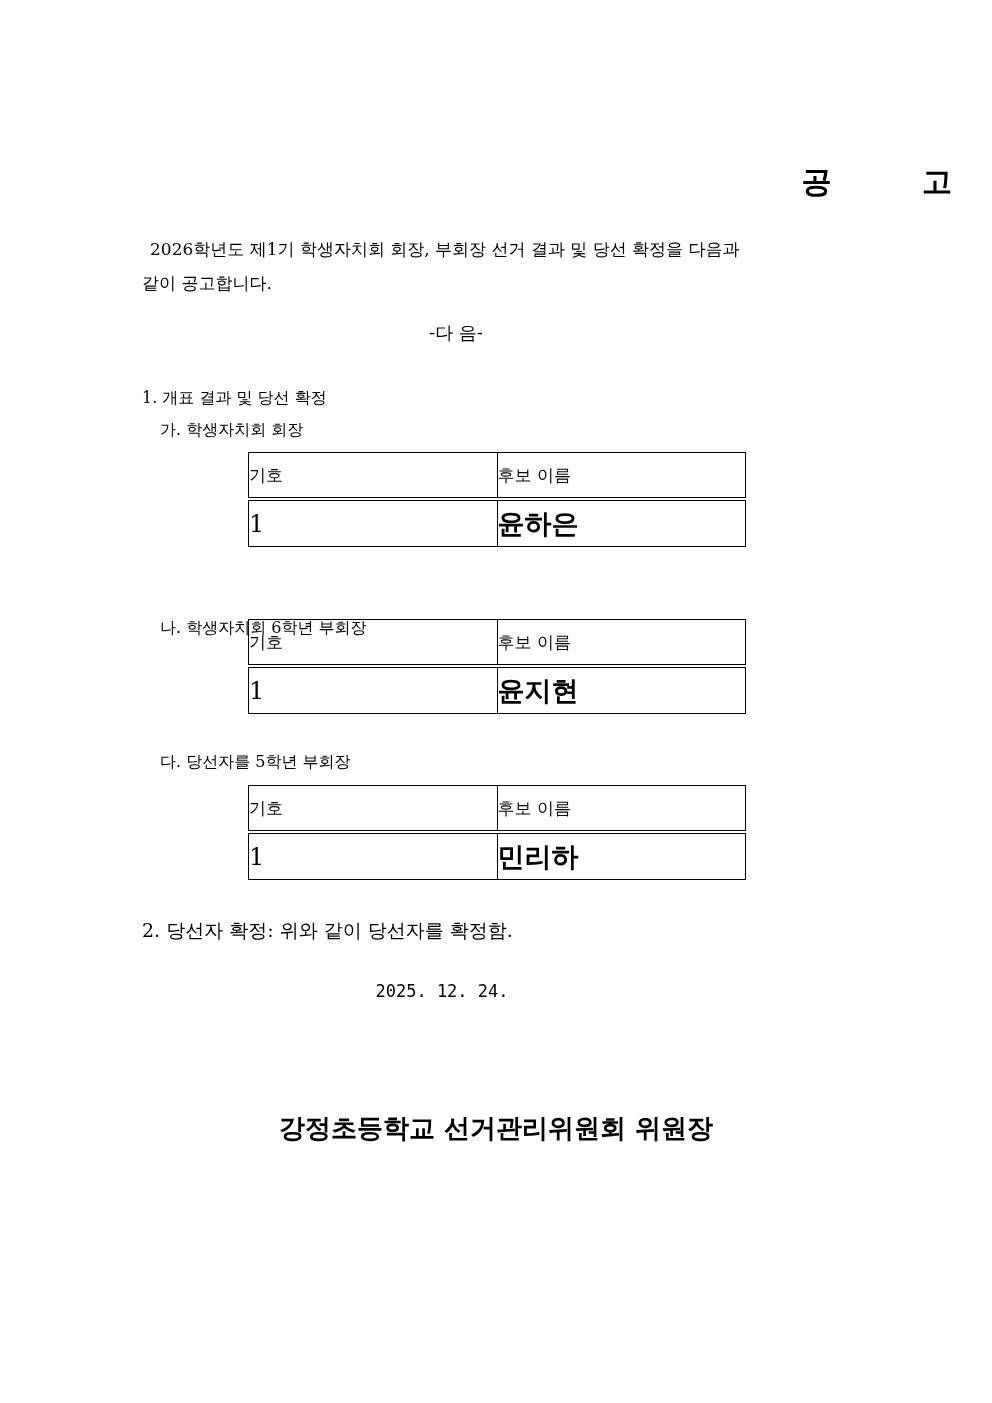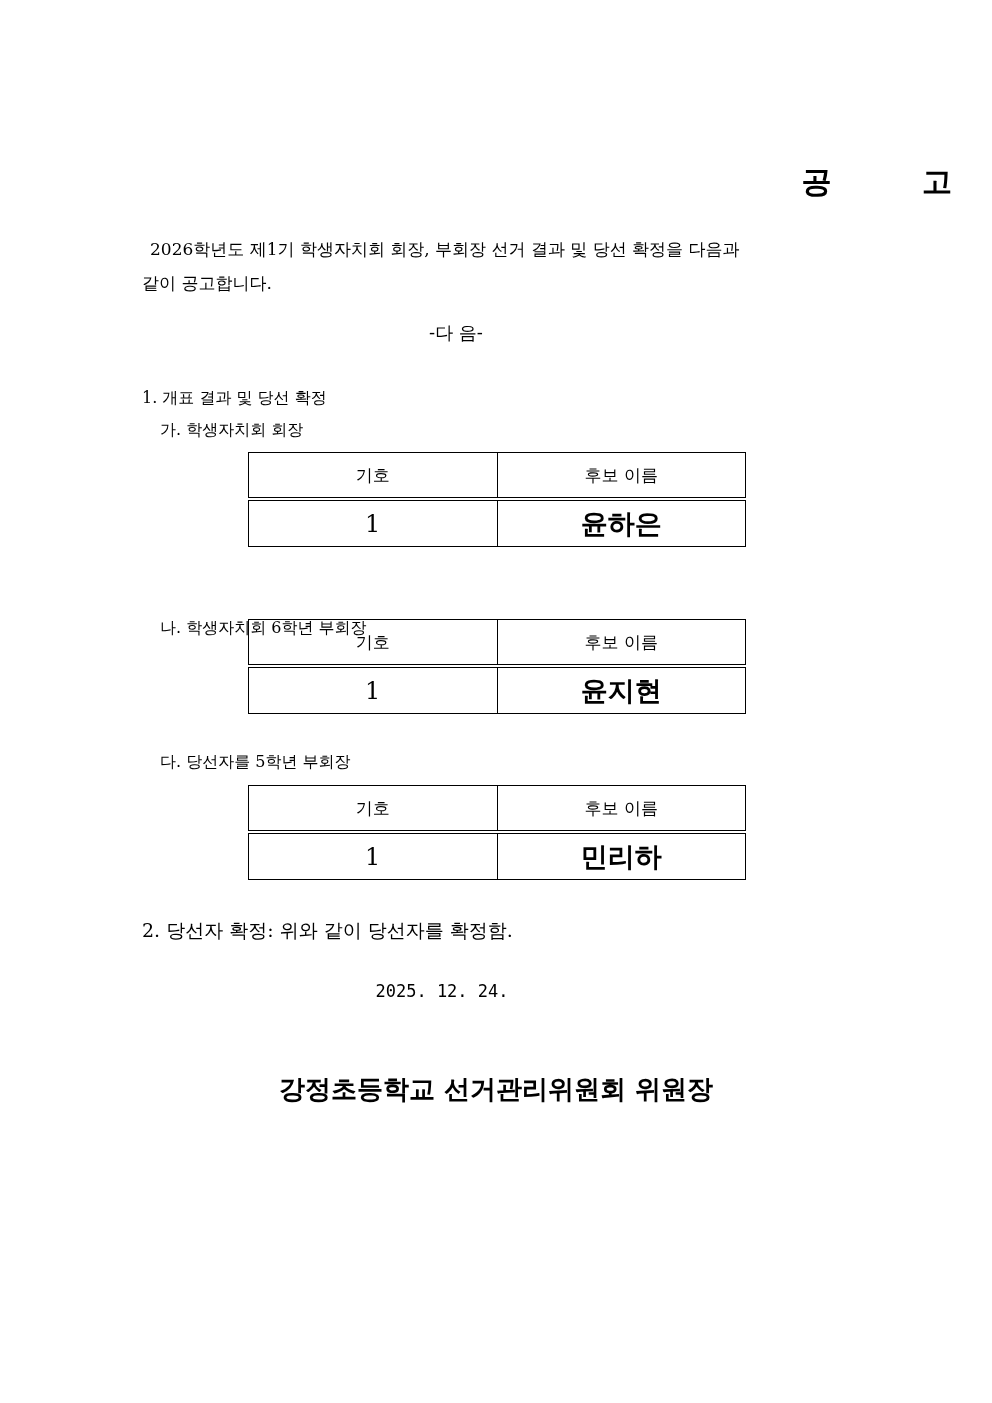--- a/index.html
+++ b/index.html
@@ -19,35 +19,35 @@
   .sec1 { left: 142px; top: 388px; font-size: 16px; }
   .sub { font-size: 16px; left: 148px; margin-left: 12px; }
   .sub-a { top: 420px; }
   .sub-b { top: 618px; }
   .sub-c { top: 752px; }
   table.result {
     position: absolute; left: 248px; width: 498px;
     border-collapse: collapse; border: 1px solid #000;
   }
   table.result td {
-    border: 1px solid #000; text-align: center; padding: 0; width: 50%;
+    border: 1px solid #000; padding: 0; width: 50%;
   }
   table.result tr.head td {
     height: 44px; font-size: 17px;
     border-bottom: 4px double #000;
   }
   table.result tr.row td { height: 45px; }
   td.num { font-size: 24px; }
   td.name { font-size: 27px; font-weight: bold; font-family: "DejaVu Sans", sans-serif; }
   .t1 { top: 452px; }
   .t2 { top: 619px; }
   .t3 { top: 785px; }
   .sec2 { left: 142px; top: 918px; font-size: 19px; }
   .date { left: 0; width: 884px; top: 981px; text-align: center; font-size: 17px; font-family: "DejaVu Sans Mono", monospace; }
-  .signer { left: 0; width: 992px; top: 1072px; text-align: center; font-size: 26px; font-weight: bold; }
+  .signer { left: 0; width: 992px; top: 1111px; text-align: center; font-size: 26px; font-weight: bold; }
 </style>
 </head>
 <body>
 
 <div class="abs title">공 고</div>
 
 <div class="abs intro1">2026학년도 제1기 학생자치회 회장, 부회장 선거 결과 및 당선 확정을 다음과</div>
 <div class="abs intro2">같이 공고합니다.</div>
 
 <div class="abs notice-center">-다      음-</div>

